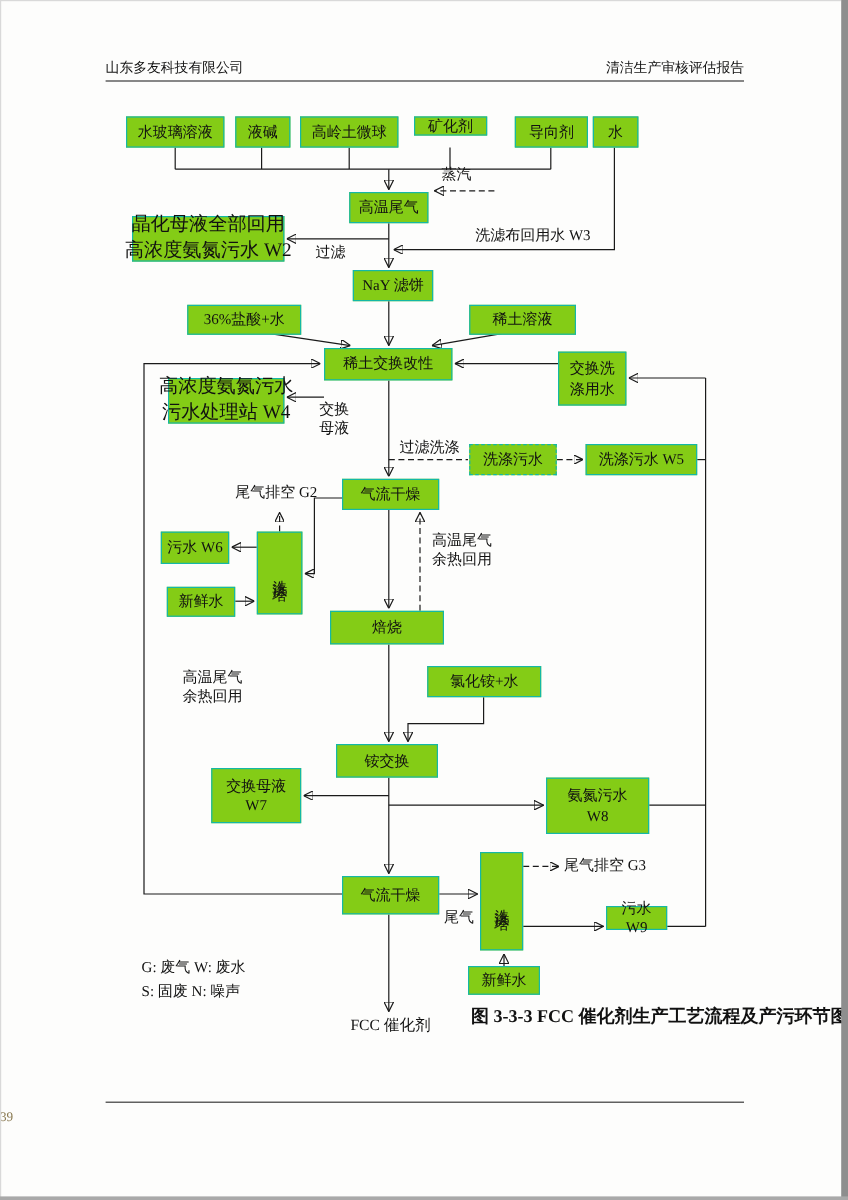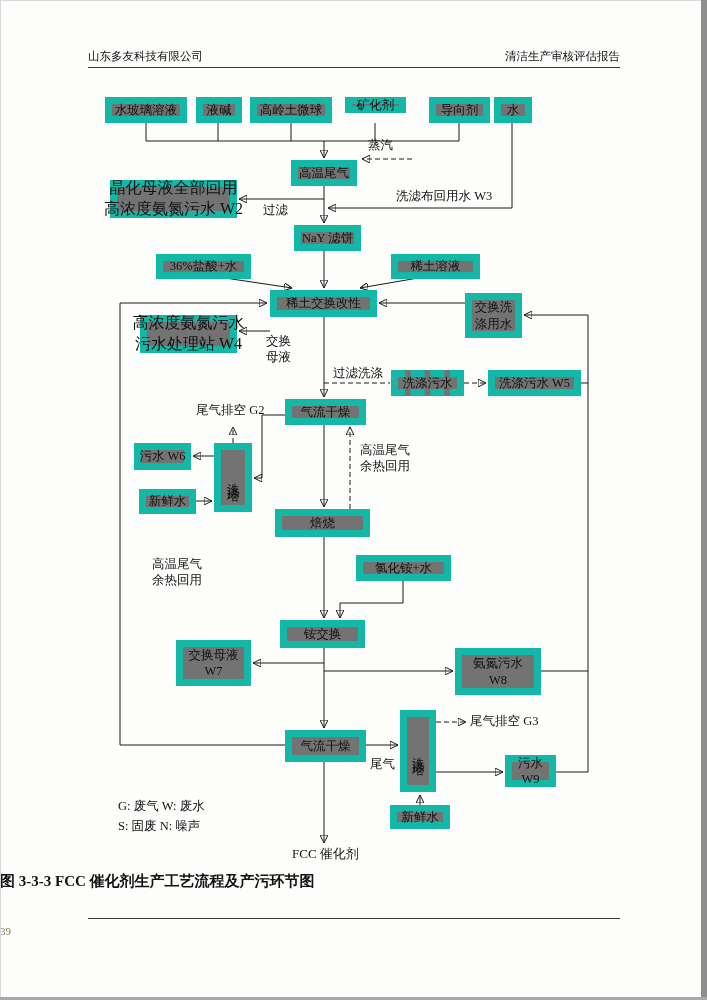--- a/index.html
+++ b/index.html
@@ -14,33 +14,33 @@
   .hdr-title{position:absolute;right:87px;top:49px;font-size:11.5px}
   .hdr-rule{position:absolute;left:88px;top:67px;width:532px;height:1px;background:#3a3a3a}
   .ftr-rule{position:absolute;left:88px;top:918px;width:532px;height:1px;background:#3a3a3a}
   .page-number{position:absolute;left:0;top:925px;width:707px;text-align:left;
                font-size:11px;color:#8a7a52}
 
   svg.connectors{position:absolute;left:0;top:0;z-index:1}
   svg.connectors path{stroke:#1a1a1a;stroke-width:1;fill:none}
   svg.connectors path.dashed{stroke-dasharray:5 3}
 
-  .box{position:absolute;box-sizing:border-box;border:7px solid #14b8a6;background:#737373;
+  .box{position:absolute;box-sizing:border-box;border:1px solid #14b8a6;background:#84cc16;
        display:flex;flex-direction:column;align-items:center;justify-content:center;
        text-align:right;font-size:12.5px;line-height:1.3;z-index:2;padding:0 1px;
        white-space:nowrap}
   .box.small{font-size:16px}
   .box.dashed{border-style:dashed}
   .box.vert span{writing-mode:vertical-rl;text-orientation:upright;letter-spacing:3px}
 
   .lbl{position:absolute;font-size:12.5px;line-height:1.28;z-index:3;white-space:nowrap}
   .lbl span{display:block}
   .product-lbl{font-size:13px}
   .legend{position:absolute;left:118px;font-size:12.5px;z-index:3}
-  .caption{position:absolute;left:0;top:872px;width:707px;text-align:left;
+  .caption{position:absolute;left:0;top:838px;width:707px;text-align:right;
            font-weight:bold;font-size:15px;z-index:3}
 </style>
 </head>
 <body>
 
 <div class="edge-top"></div>
 <div class="edge-left"></div>
 <div class="edge-right"></div>
 <div class="edge-bottom"></div>
 
@@ -149,21 +149,21 @@
   <span>氨氮污水</span>
   <span>W8</span>
 </div>
 
 <div class="box" style="left:285px;top:730px;width:81px;height:32px">气流干燥</div>
 
 <div class="box vert" style="left:400px;top:710px;width:36px;height:82px">
   <span>洗涤塔</span>
 </div>
 
-<div class="box" style="left:505px;top:755px;width:51px;height:32px">
+<div class="box" style="left:505px;top:755px;width:51px;height:20px">
   <span>污水</span>
   <span>W9</span>
 </div>
 <div class="box" style="left:390px;top:805px;width:60px;height:24px">新鲜水</div>
 
 <div class="lbl" style="left:368px;top:137px">蒸汽</div>
 <div class="lbl" style="left:396px;top:188px">洗滤布回用水 W3</div>
 <div class="lbl" style="left:263px;top:202px">过滤</div>
 <div class="lbl" style="left:266px;top:333px">
   <span>交换</span>

